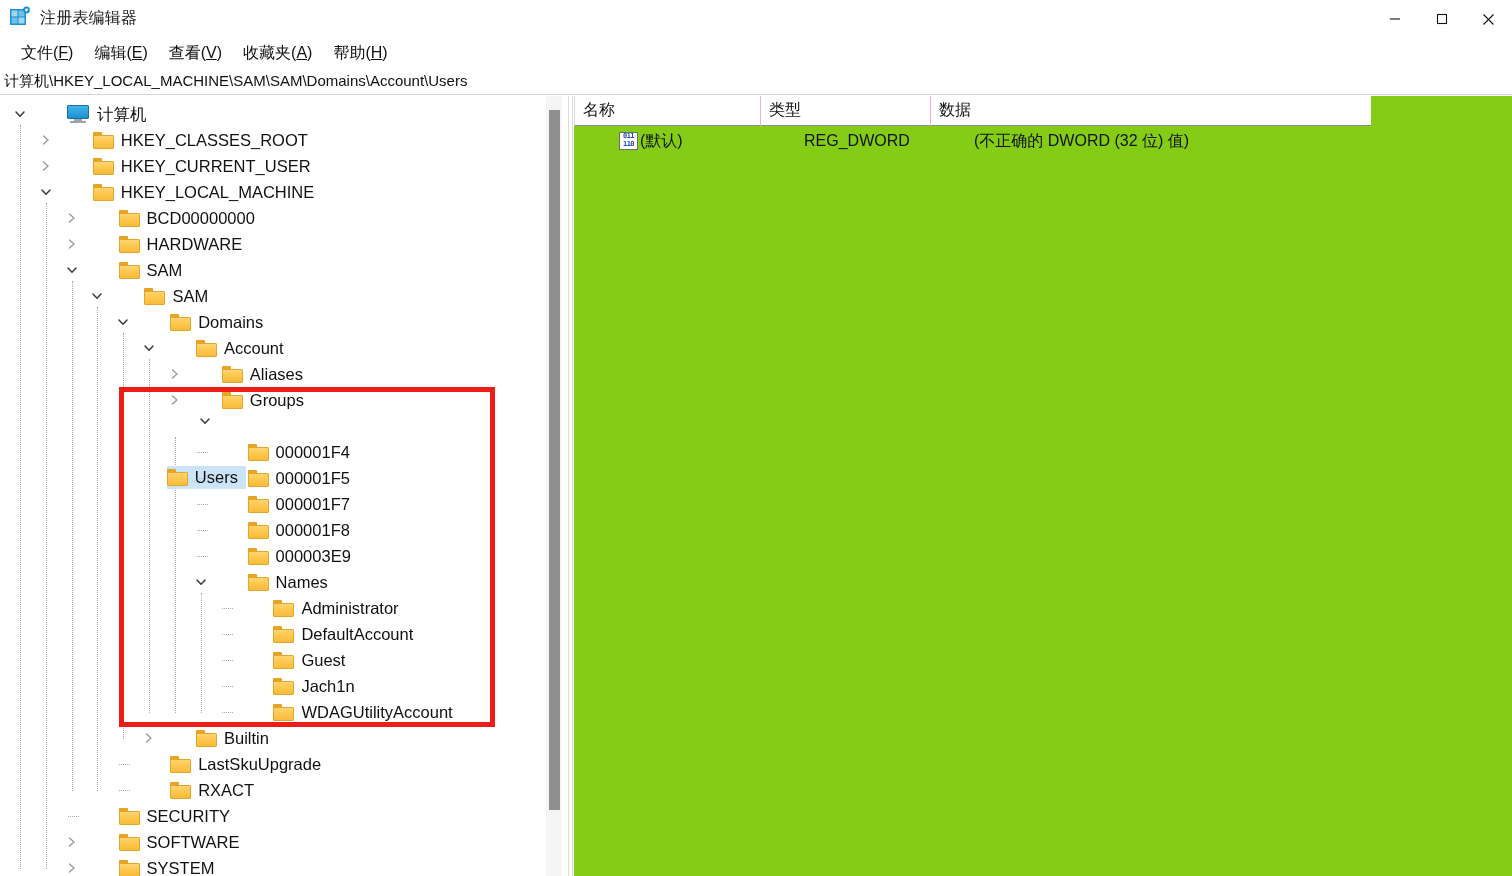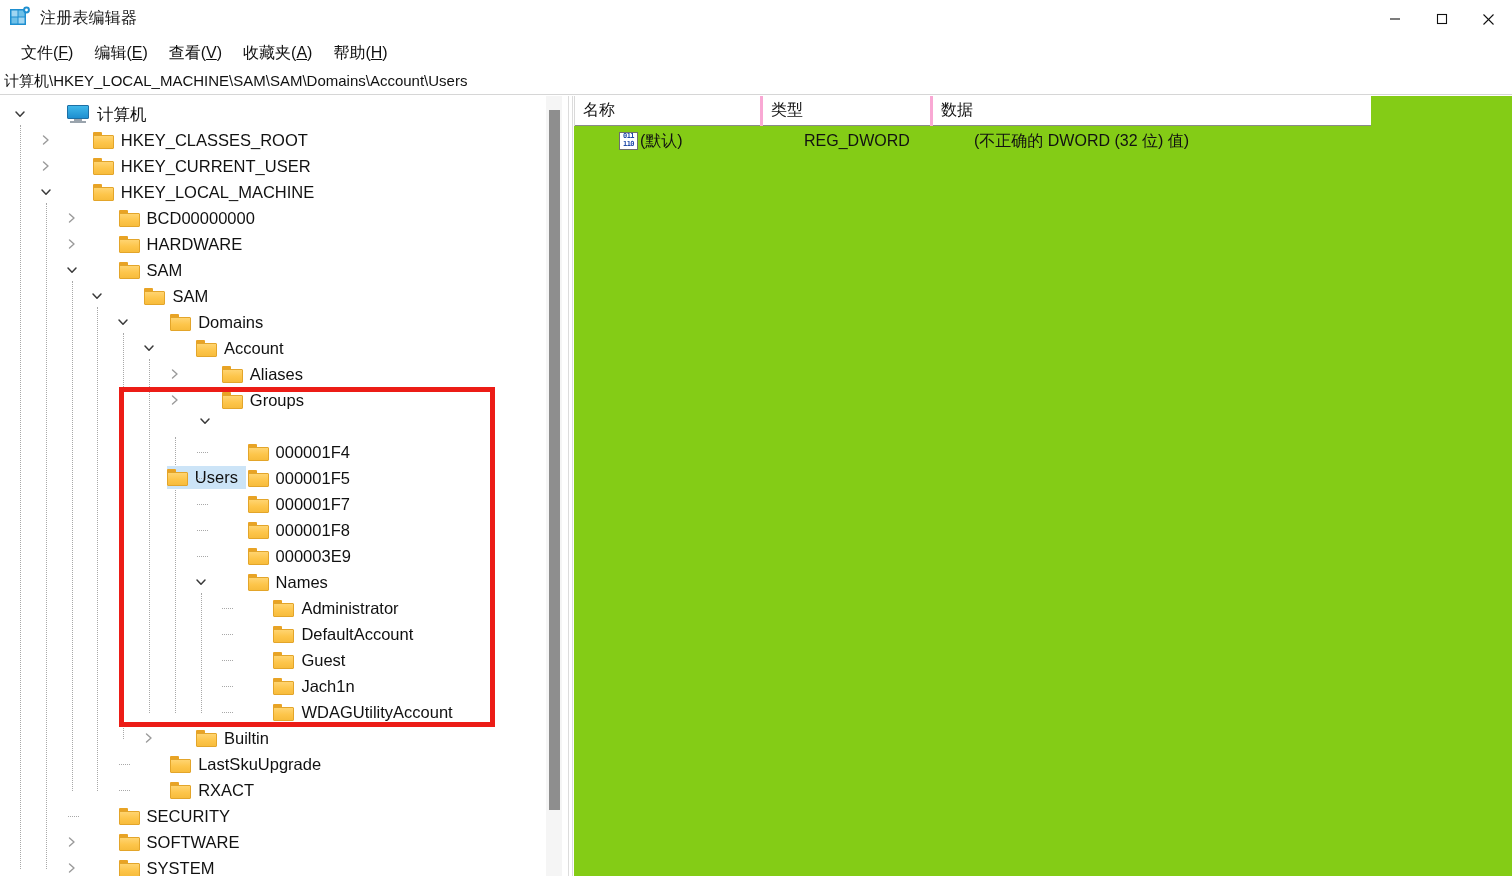--- a/index.html
+++ b/index.html
@@ -140,21 +140,21 @@
 
   
   .list-header {
     position: absolute; top: 0; left: 0; width: 797px; height: 30px;
     border-bottom: 1px solid #8a8a8a; display: flex; align-items: center;
     background: #ffffff;
   }
   .col {
     height: 30px; display: flex; align-items: center;
     font-size: 16px; color: #111; padding-left: 8px;
-    border-left: 3px solid #f9a8d4;
+    border-left: 1px solid #f9a8d4;
   }
   .col.first { border-left: 1px solid #d9d9d9; }
   .list-row {
     position: absolute; top: 30px; left: 0; width: 797px; height: 30px;
     display: flex; align-items: center; margin-left: 36px;
   }
   .cell { height: 30px; display: flex; align-items: center; font-size: 16px; color: #111; }
   .dword-icon {
     width: 19px; height: 18px; position: relative; flex: 0 0 19px;
     margin-left: 9px; margin-right: 2px;

